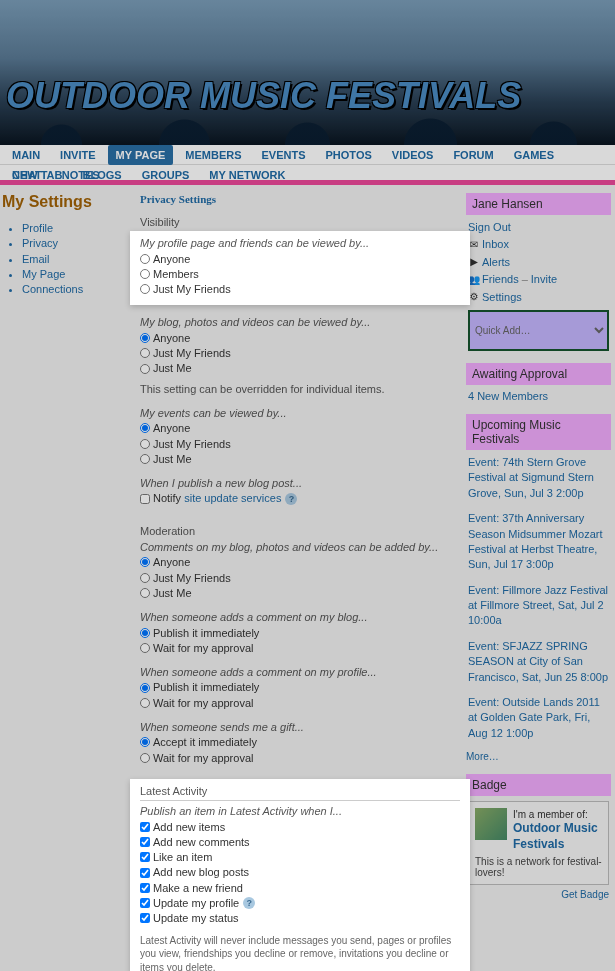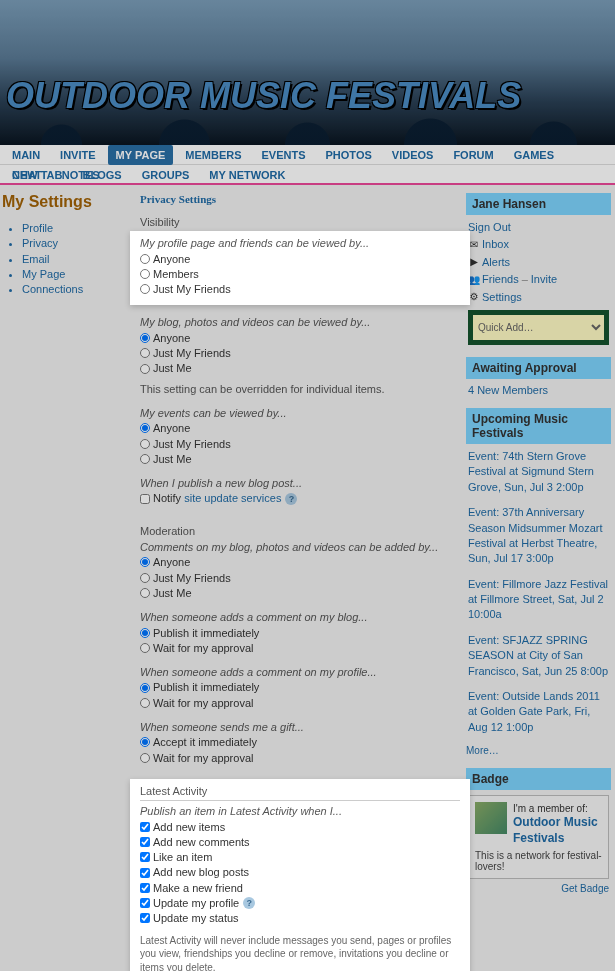--- a/index.html
+++ b/index.html
@@ -33,21 +33,21 @@
     font-size: 36px;
     font-weight: 900;
     font-style: italic;
     color: #4a8bc2;
     text-shadow: 2px 2px 0 #000, -1px -1px 0 #000, 1px -1px 0 #000, -1px 1px 0 #000;
     letter-spacing: 0px;
     font-family: Impact, Arial Black, sans-serif;
   }
   .nav1, .nav2 { padding: 0 4px; font-weight:bold; font-size:11px; }
   .nav1 { height:20px; line-height:18px; background:#fff; border-bottom:1px solid #ddd; }
-  .nav2 { height:20px; line-height:18px; background:#fff; border-bottom:2px solid #ec4899; }
+  .nav2 { height:20px; line-height:18px; background:#fff; border-bottom:5px solid #ec4899; }
   .nav1 a, .nav2 a { display:inline-block; padding:1px 8px; color:#1f6aa5; text-decoration:none; margin-right:4px; }
   .nav-active { background:#2a6fa5; color:#fff !important; border-radius:2px; position:relative; }
   .content { display:flex; padding: 8px 0 20px 0; position:relative; }
   .leftcol { width: 140px; padding-left: 2px; }
   .midcol { width: 320px; }
   .rightcol { width: 145px; margin-left: 6px; }
   h2.page-title { font-size:16px; font-weight:bold; color:#a16207; margin-bottom:10px; }
   .leftcol ul { list-style: disc; padding-left: 20px; }
   .leftcol li { color:#1f6aa5; margin-bottom:1px; line-height:1.3; }
   .leftcol a { color:#1f6aa5; text-decoration:none; }
@@ -56,28 +56,28 @@
   .question { font-style: italic; color:#555; margin-top:10px; line-height:1.3; }
   .radio-row, .check-row { display:flex; align-items:center; margin:1px 0; line-height:1.3; }
   .radio-row input, .check-row input { margin-right:3px; width:10px; height:10px; }
   .radio-row label, .check-row label { color:#333; }
   .notify-link { color:#1f6aa5; text-decoration:none; }
   .help-icon { display:inline-block; width:12px; height:12px; border-radius:50%; background:#a8c8e0; color:#3a6a90; font-size:9px; text-align:center; line-height:12px; margin-left:4px; font-weight:bold; }
   .note-text { color:#555; margin-top:6px; line-height:1.3; }
   .footer-note { color:#666; font-size:10px; margin-top:8px; line-height:1.35; }
   .popout { background:#fff; padding: 5px 10px 8px 10px; margin-left:-10px; margin-right:-10px; position:relative; z-index:10; box-shadow: 0 2px 6px rgba(0,0,0,0.2); }
   .hr { border-top:1px solid #ccc; margin-top:2px; }
-  .sidebar-head { background:#7dd3fc; padding:4px 6px; font-weight:bold; font-size:12px; color:#333; width:100%; }
+  .sidebar-head { background:#f0abfc; padding:4px 6px; font-weight:normal; font-size:12px; color:#333; width:100%; }
   .sidebar-block { margin-bottom:12px; }
   .sidebar-body { padding:5px 2px 0 2px; font-size:11px; }
   .sidebar-body a, .sidebar-link { color:#1f6aa5; text-decoration:none; }
   .sidebar-line { display:flex; align-items:center; margin-bottom:2px; line-height:1.4; }
   .sidebar-line .ico { width:12px; margin-right:2px; font-size:10px; text-align:center; }
   .sidebar-sep { color:#888; margin:0 3px; }
-  .quickadd { width:100%; font-size:10px; border:5px solid #14532d; padding:6px 1px; background:#fef9c3; color:#666; margin-top:3px; }
+  .quickadd { width:100%; font-size:10px; border:2px solid #14532d; padding:12px 1px; background:#c4b5fd; color:#666; margin-top:3px; }
   .event-item { margin-bottom:10px; line-height:1.4; }
   .event-item a { color:#1f6aa5; }
   .more-link { text-align:left; font-size:10px; }
   .more-link a { color:#1f6aa5; text-decoration:none; }
   .badge-box { border:1px solid #bbb; padding:6px; background:#f5f5f5; }
   .badge-row { display:flex; }
   .avatar { width:32px; height:32px; background: linear-gradient(135deg,#8a6 0%,#486 100%); margin-right:6px; flex-shrink:0; }
   .badge-text { font-size:10px; line-height:1.3; }
   .badge-title { color:#1f6aa5; font-weight:bold; font-size:12px; }
   .badge-desc { font-size:10px; color:#444; margin-top:4px; }

